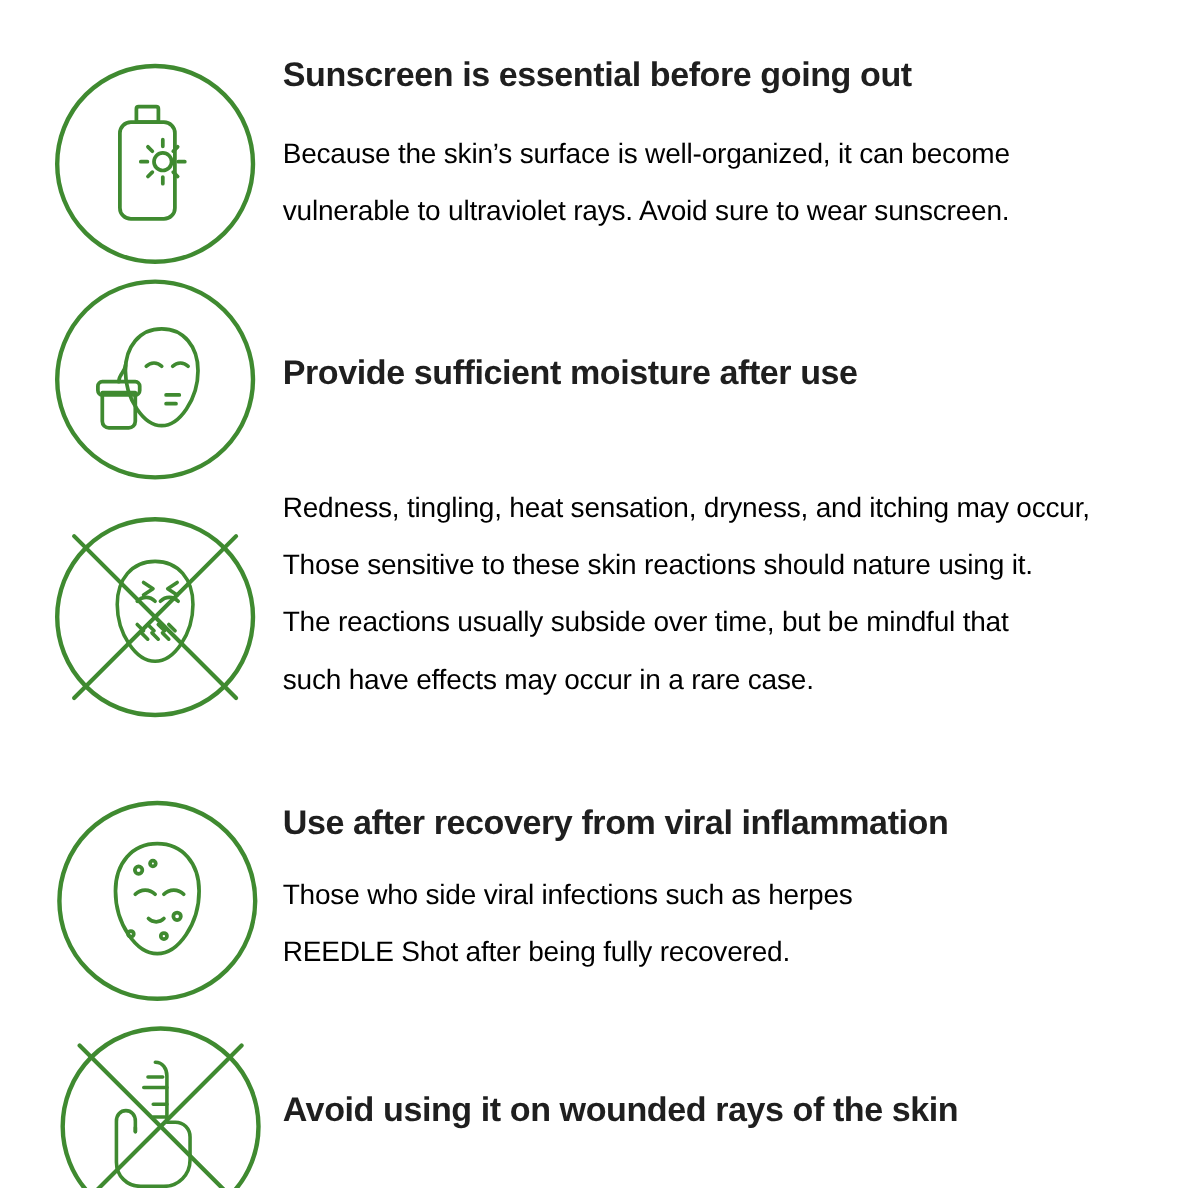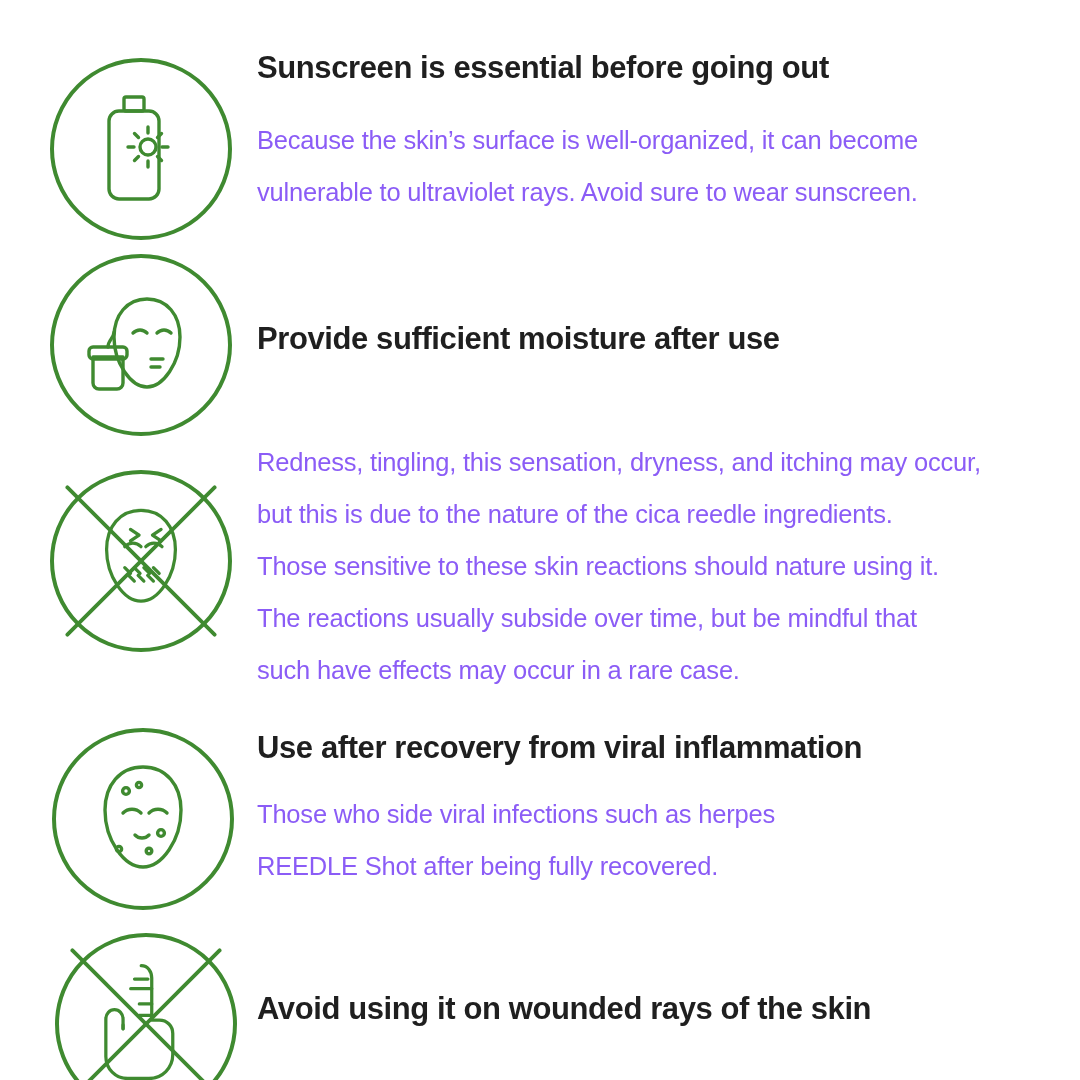--- a/index.html
+++ b/index.html
@@ -51,21 +51,21 @@
     font-size: 31px;
     letter-spacing: -0.4px;
     color: #1f1f1f;
     white-space: nowrap;
   }
 
   .body-text {
     font-family: "Liberation Sans", sans-serif;
     font-size: 25.5px;
     line-height: 52px;
-    color: #8b5cf6;
+    color: #000000;
     letter-spacing: -0.2px;
     white-space: nowrap;
   }
 
   
   #icon-1 { left: 50px;  top: 22px;  }
   #icon-2 { left: 50px;  top: 218px; }
   #icon-3 { left: 50px;  top: 434px; }
   #icon-4 { left: 52px;  top: 692px; }
   #icon-5 { left: 55px;  top: 897px; }
@@ -168,22 +168,21 @@
     <div class="heading">Sunscreen is essential before going out</div>
     <div class="body-text">Because the skin’s surface is well-organized, it can become</div>
     <div class="body-text">vulnerable to ultraviolet rays. Avoid sure to wear sunscreen.</div>
   </div>
 
   <div class="block" id="block-2">
     <div class="heading">Provide sufficient moisture after use</div>
   </div>
 
   <div class="block" id="block-3">
-    <div class="body-text">Redness, tingling, this sensation, dryness, and itching may occur,</div>
-    <div class="body-text">but this is due to the nature of the cica reedle ingredients.</div>
+    <div class="body-text">Redness, tingling, heat sensation, dryness, and itching may occur,</div>
     <div class="body-text">Those sensitive to these skin reactions should nature using it.</div>
     <div class="body-text">The reactions usually subside over time, but be mindful that</div>
     <div class="body-text">such have effects may occur in a rare case.</div>
   </div>
 
   <div class="block" id="block-4">
     <div class="heading">Use after recovery from viral inflammation</div>
     <div class="body-text">Those who side viral infections such as herpes</div>
     <div class="body-text">REEDLE Shot after being fully recovered.</div>
   </div>

